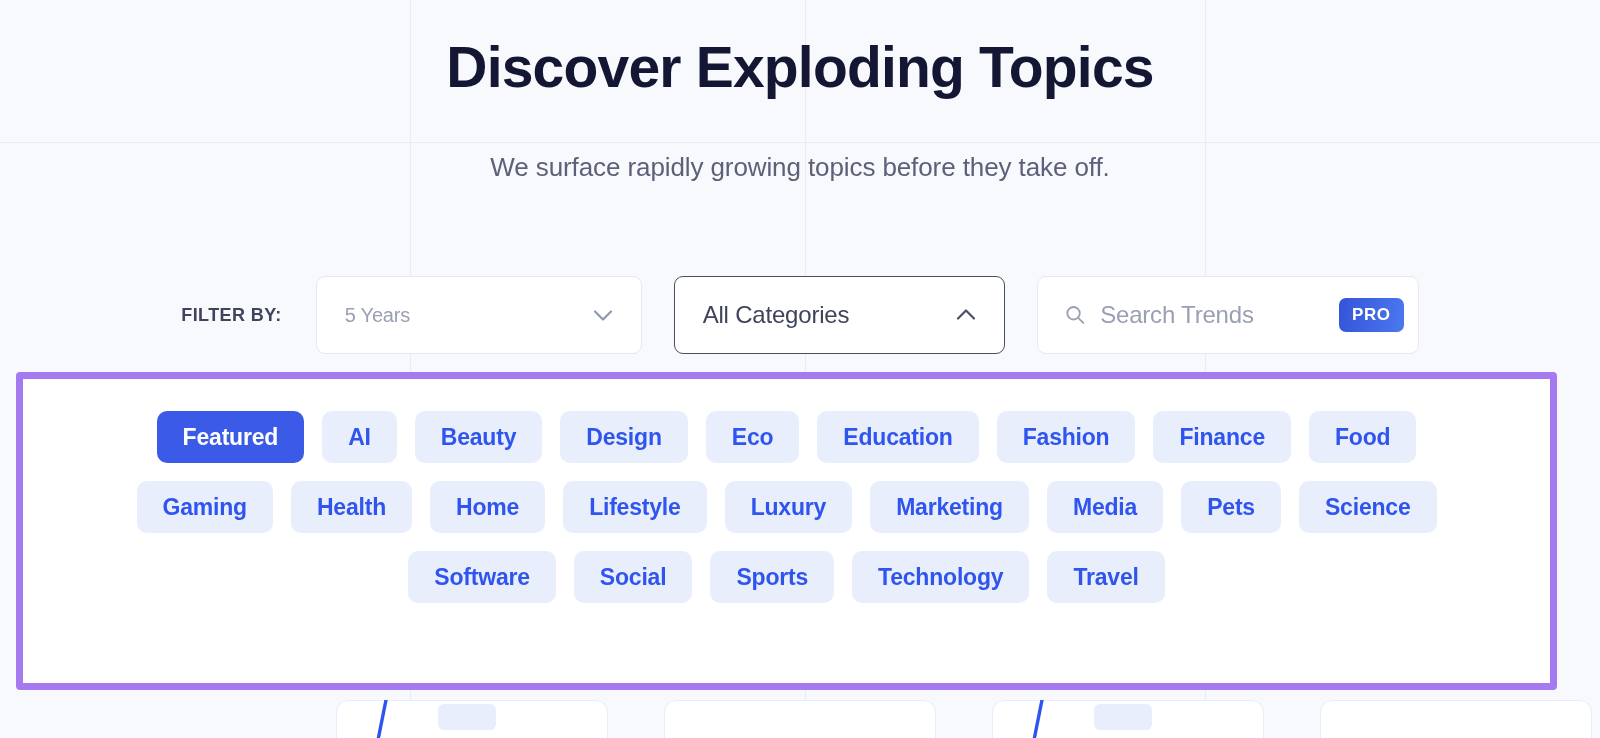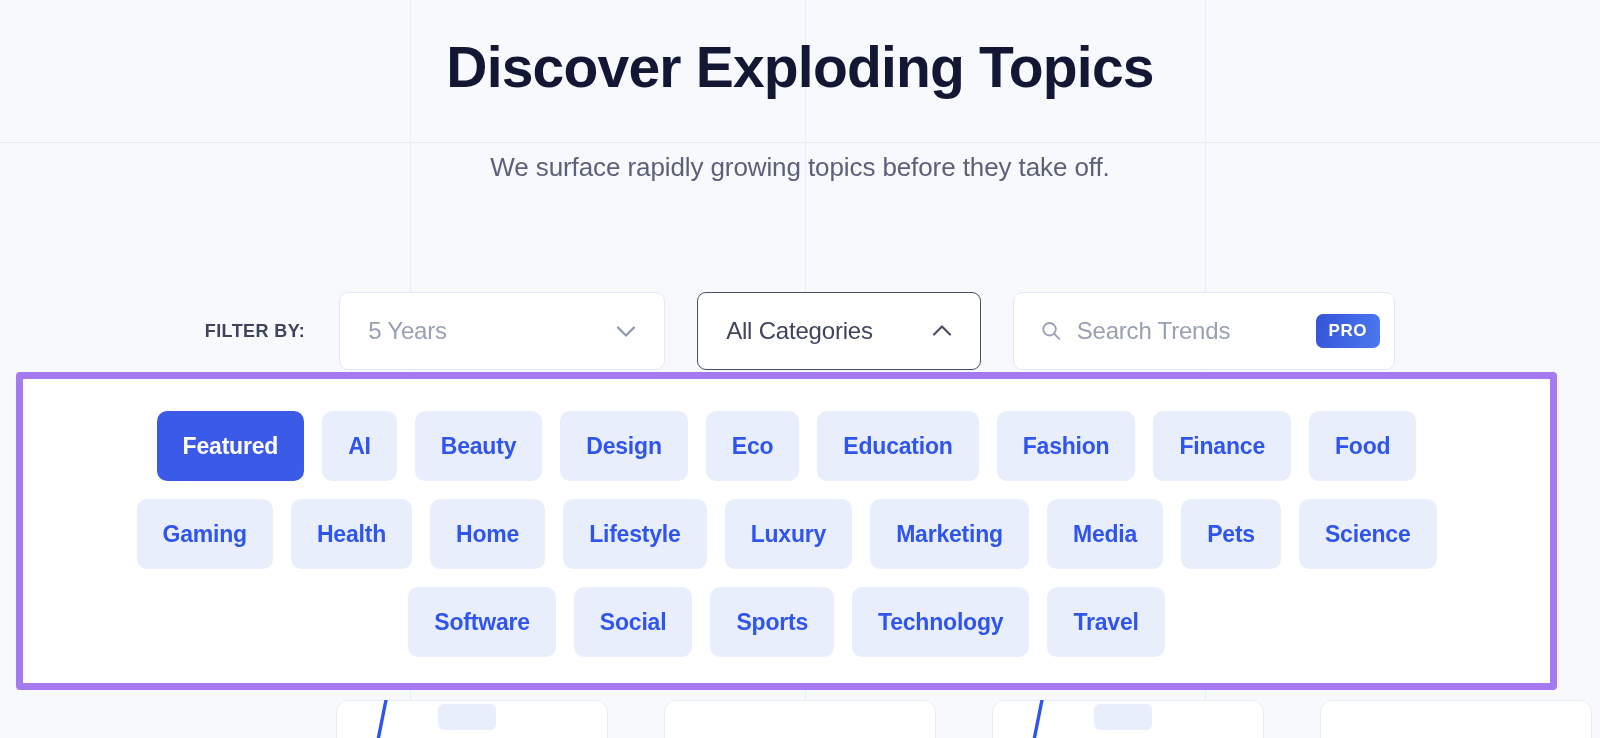--- a/index.html
+++ b/index.html
@@ -60,21 +60,21 @@
     font-weight: 400;
     color: #5c6179;
     letter-spacing: -0.1px;
   }
 
   
   #filter-bar {
     position: absolute;
     left: 0;
     right: 0;
-    top: 292px;
+    top: 276px;
     height: 78px;
     display: flex;
     align-items: flex-start;
     justify-content: center;
     gap: 32px;
   }
   #filter-by-label {
     font-size: 18px;
     font-weight: 700;
     letter-spacing: 0.4px;
@@ -93,27 +93,27 @@
     align-items: center;
   }
 
   #years-select {
     width: 326px;
     border: 1px solid #e3e8f4;
     padding: 0 22px 0 28px;
     justify-content: space-between;
   }
   #years-select .sel-value {
-    font-size: 24px;
+    font-size: 20px;
     color: #9aa0b4;
     letter-spacing: -0.2px;
   }
 
   #categories-select {
-    width: 284px;
+    width: 331px;
     border: 1px solid #4a4f63;
     padding: 0 22px 0 28px;
     justify-content: space-between;
   }
   #categories-select .sel-value {
     font-size: 24px;
     color: #3f445c;
     letter-spacing: -0.2px;
   }
 
@@ -208,21 +208,21 @@
     padding: 32px 40px 0;
   }
   .chip-row {
     display: flex;
     justify-content: center;
     gap: 18px;
     margin-bottom: 18px;
   }
   .chip {
     box-sizing: border-box;
-    height: 70px;
+    height: 52px;
     padding: 0 26px;
     display: inline-flex;
     align-items: center;
     justify-content: center;
     border-radius: 10px;
     background: #e9eefc;
     color: #2f55ee;
     font-size: 23px;
     font-weight: 700;
     letter-spacing: -0.2px;

